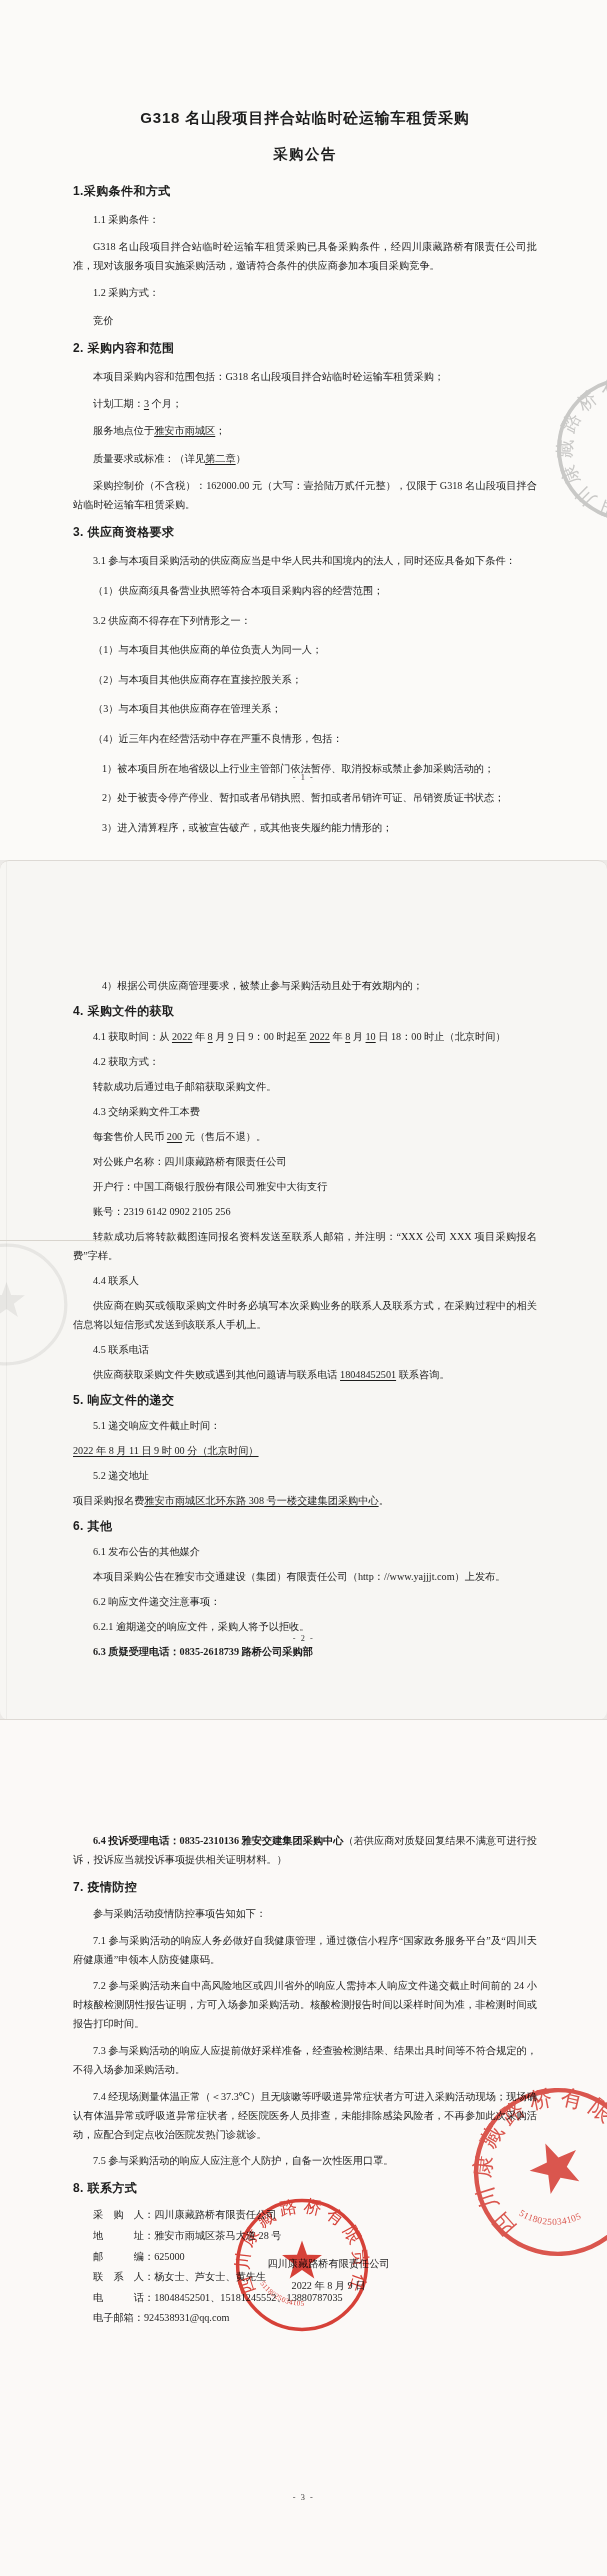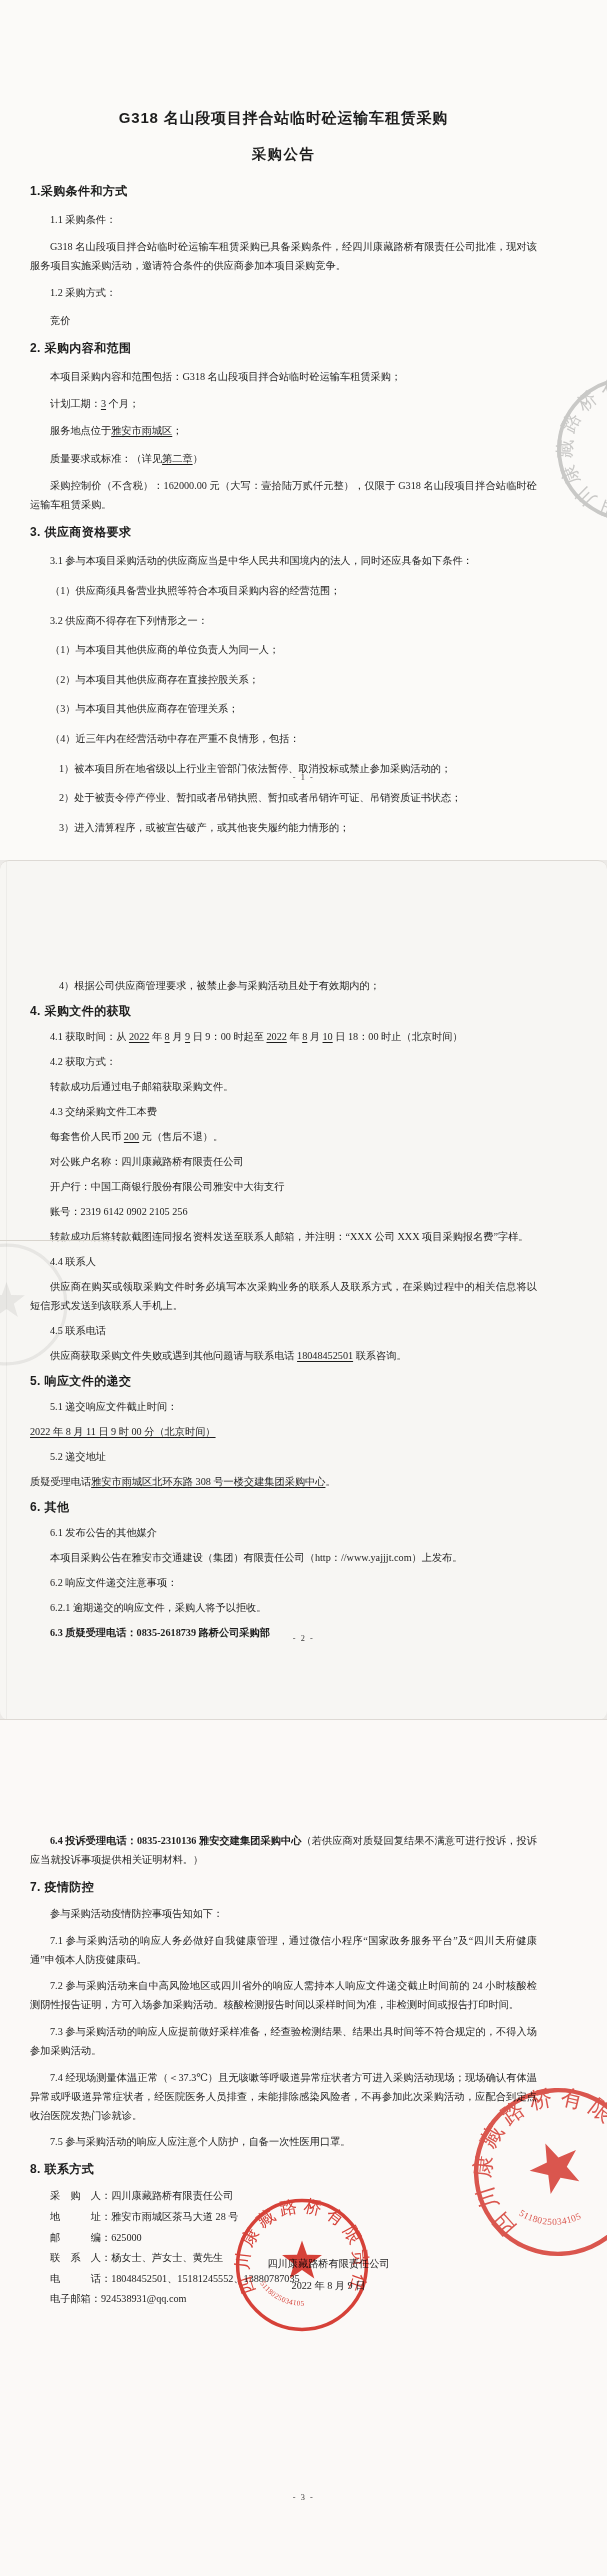--- a/index.html
+++ b/index.html
@@ -6,21 +6,21 @@
   body{
     width:607px;height:2576px;position:relative;
     background:#eceae7;
     font-family:"Liberation Serif","DejaVu Serif",serif;
     color:#1d1d1d;
   }
   .page{position:absolute;left:0;width:607px;overflow:hidden;background:#fbfaf8;}
   #p1{top:0;height:860px;}
   #p2{top:860px;height:859px;background:#f7f6f3;border-top:0.8px solid #ddd9d4;border-radius:9px;}
   #p3{top:1719px;height:857px;background:#fbf9f7;border-top:0.8px solid #ddd9d4;}
-  .inner{padding-left:30px;padding-right:70px;}
+  .inner{padding-left:73px;padding-right:70px;}
   #p1 .inner{padding-top:106px;}
   #p2 .inner{padding-top:115px;}
   #p3 .inner{padding-top:111px;}
   p{margin:0 0 8.3px;font-size:10.2px;line-height:19px;text-align:justify;}
   #p2 p{margin-bottom:6px;}
   #p3 p{margin-bottom:7.6px;}
   .ind{text-indent:20px;}
   .ind2{text-indent:29px;}
   .gap{margin-bottom:10.6px;}
   .title1{font-family:"Liberation Sans","DejaVu Sans",sans-serif;font-weight:bold;
@@ -112,21 +112,21 @@
     <p class="ind">转款成功后将转款截图连同报名资料发送至联系人邮箱，并注明：“XXX 公司 XXX 项目采购报名费”字样。</p>
     <p class="ind">4.4 联系人</p>
     <p class="ind">供应商在购买或领取采购文件时务必填写本次采购业务的联系人及联系方式，在采购过程中的相关信息将以短信形式发送到该联系人手机上。</p>
     <p class="ind">4.5 联系电话</p>
     <p class="ind"><span>供应商获取采购文件失败或遇到其他问题请与联系电话 </span><span class="u">18048452501</span><span> 联系咨询。</span></p>
 
     <p class="hd">5. 响应文件的递交</p>
     <p class="ind">5.1 递交响应文件截止时间：</p>
     <p class="u">2022 年 8 月 11 日 9 时 00 分（北京时间）</p>
     <p class="ind">5.2 递交地址</p>
-    <p><span>质疑受理电话</span><span class="u">雅安市雨城区北环东路 308 号一楼交建集团采购中心</span><span>。</span></p>
+    <p><span>项目采购报名费</span><span class="u">雅安市雨城区北环东路 308 号一楼交建集团采购中心</span><span>。</span></p>
 
     <p class="hd">6. 其他</p>
     <p class="ind">6.1 发布公告的其他媒介</p>
     <p class="ind">本项目采购公告在雅安市交通建设（集团）有限责任公司（http：//www.yajjjt.com）上发布。</p>
     <p class="ind">6.2 响应文件递交注意事项：</p>
     <p class="ind">6.2.1 逾期递交的响应文件，采购人将予以拒收。</p>
     <p class="ind b">6.3 质疑受理电话：0835-2618739 路桥公司采购部</p>
   </div>
 
   <svg class="stamp stamp-ghost" width="129" height="129" viewBox="0 0 200 200">

